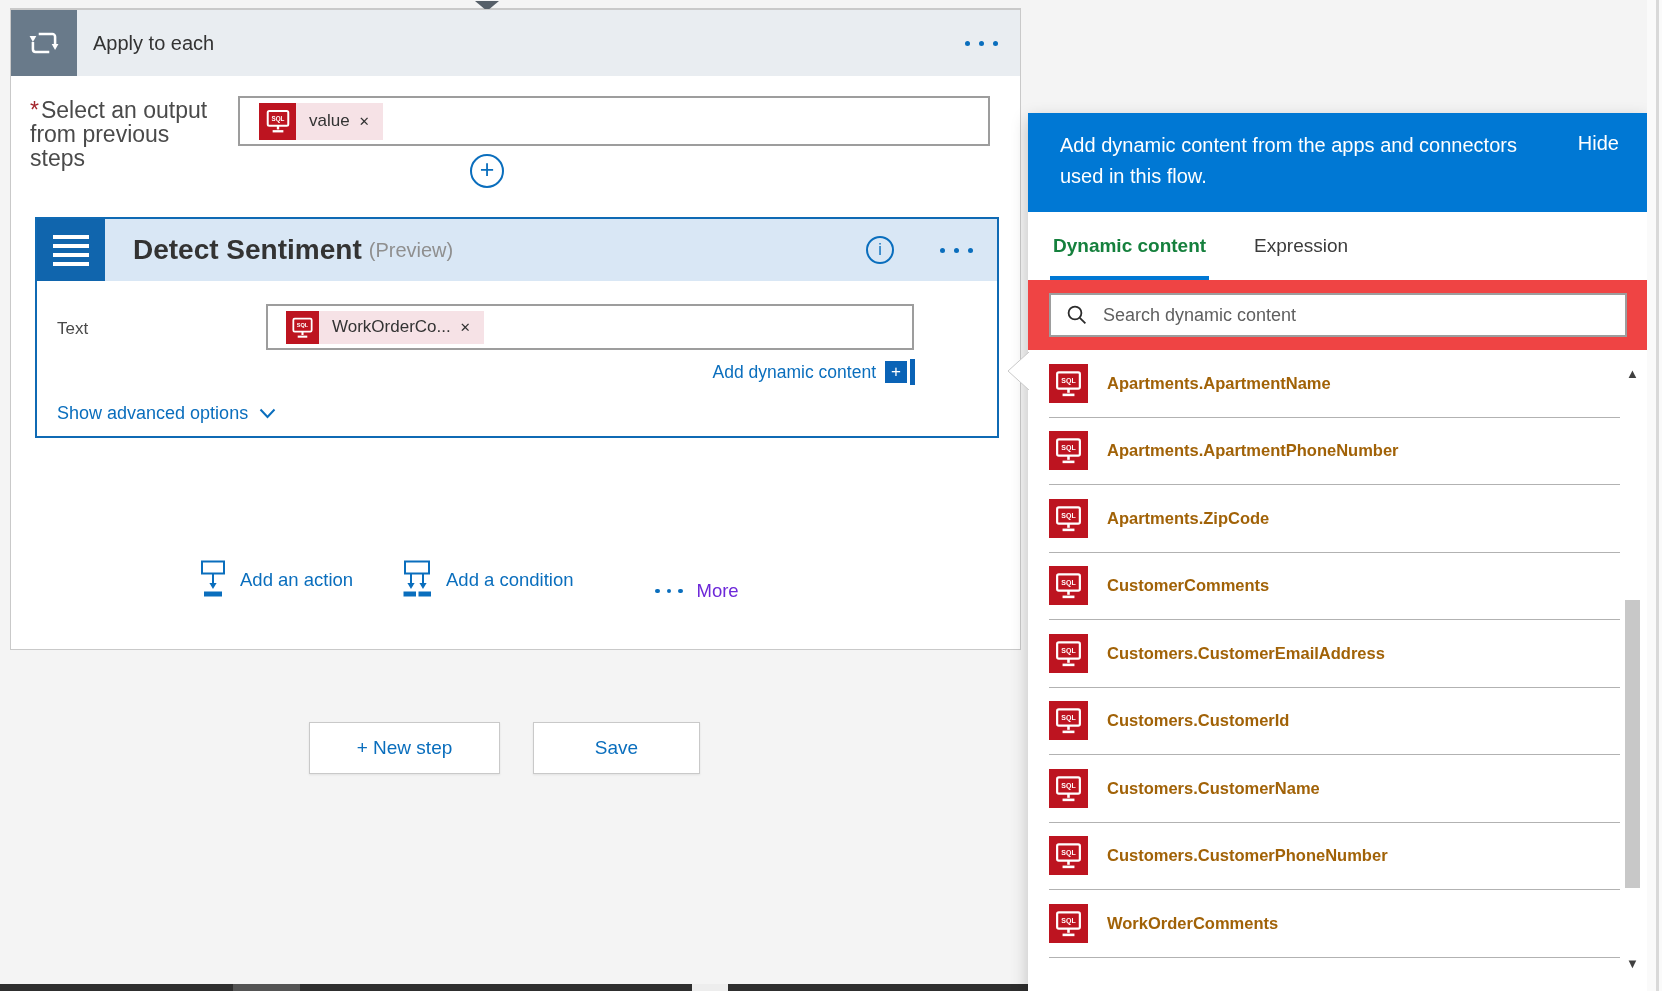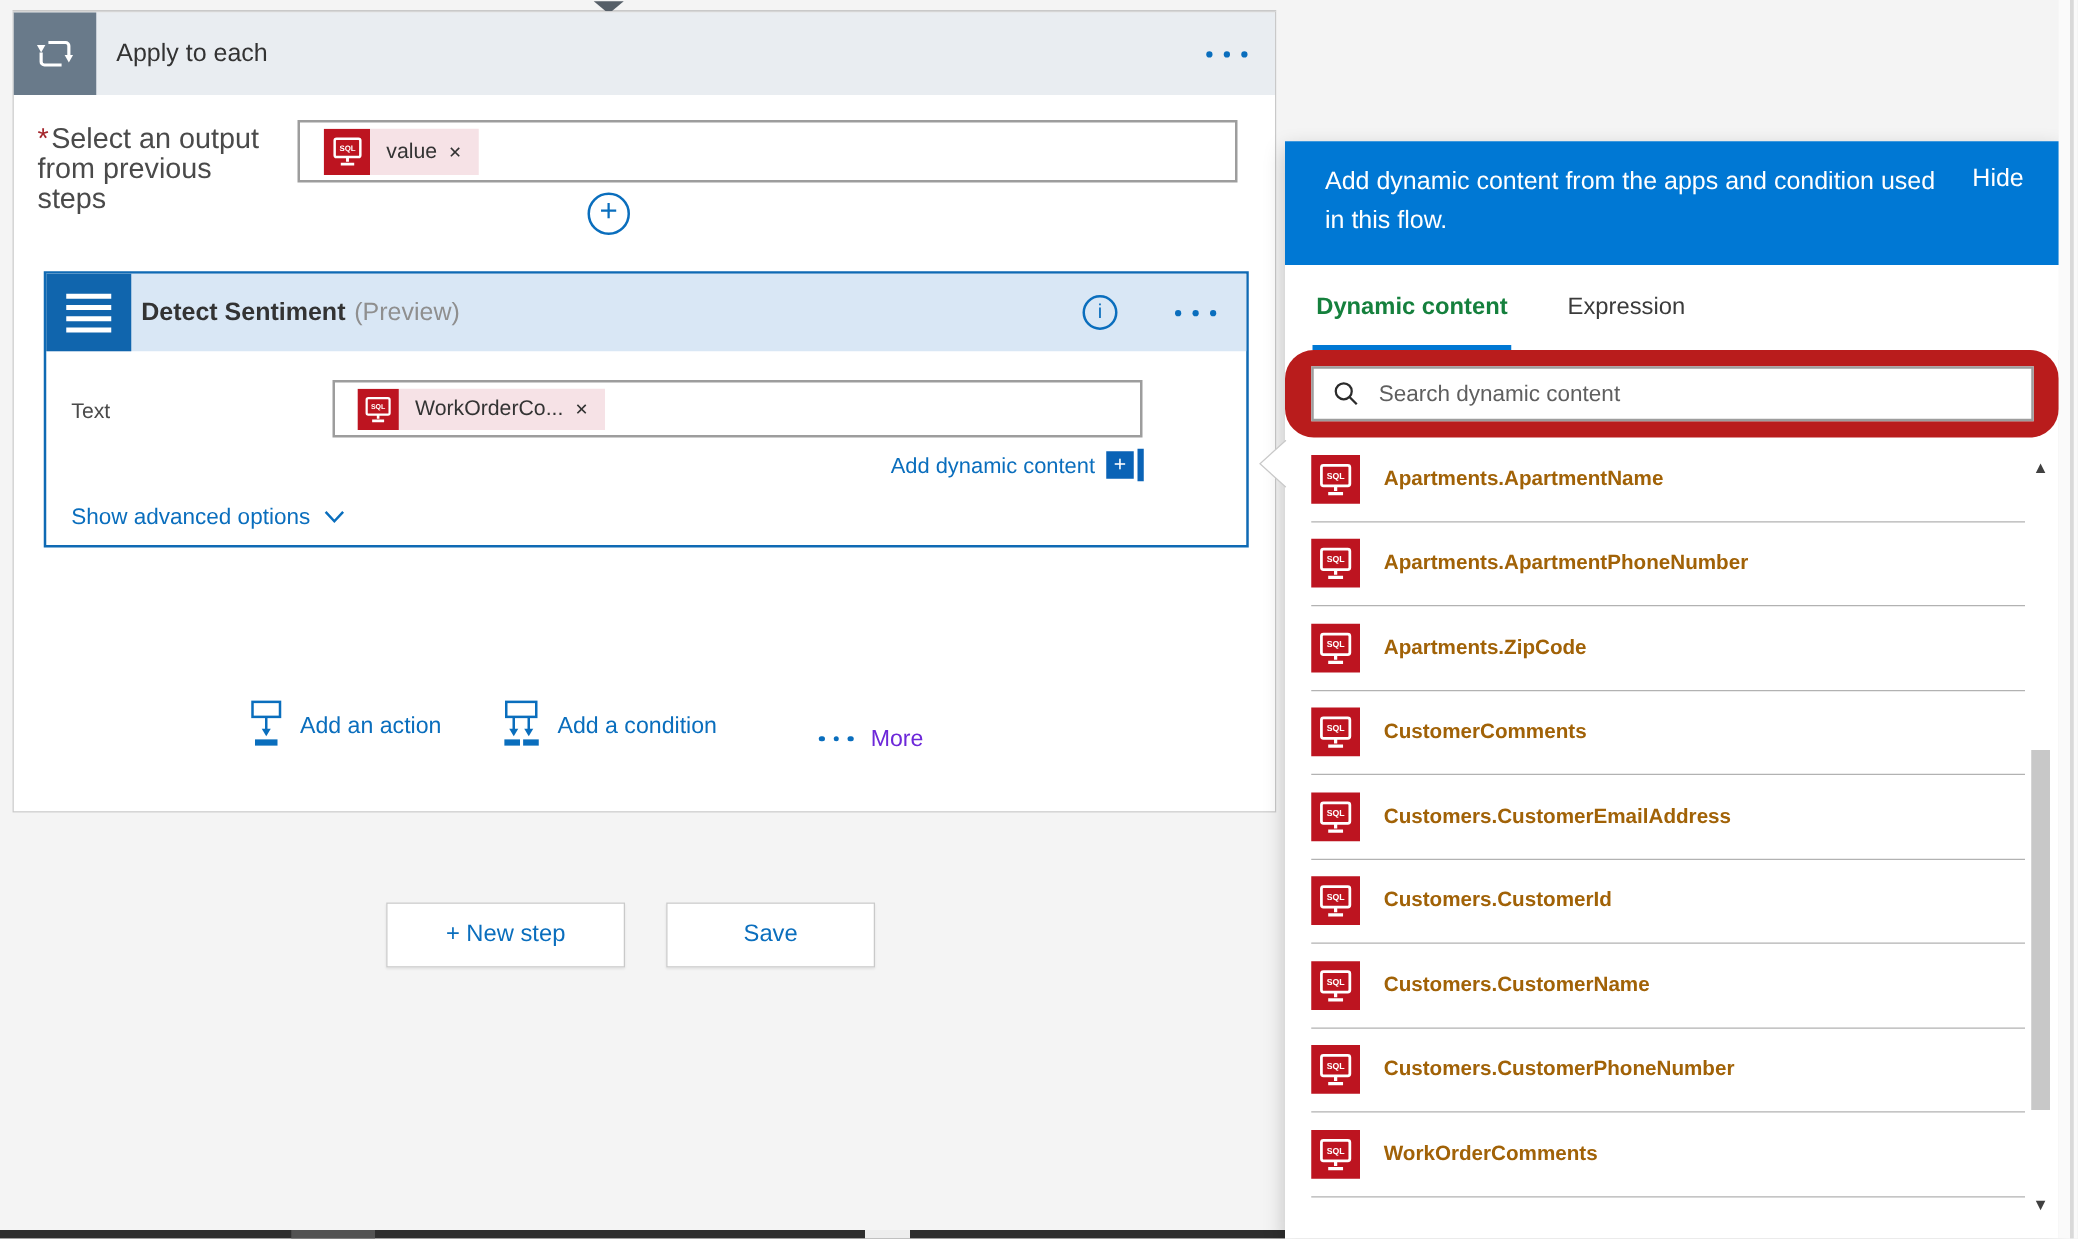--- a/index.html
+++ b/index.html
@@ -34,21 +34,21 @@
 
   .plus-circle{position:absolute;left:459px;top:144px;width:34px;height:34px;border:2px solid #0a6ebd;border-radius:50%;
      background:#fff;color:#0a6ebd;font-size:25px;font-weight:300;display:flex;align-items:center;justify-content:center;
      line-height:1;cursor:pointer;padding-bottom:3px;}
 
   
   .sent-card{position:absolute;left:24px;top:207px;width:964px;height:221px;background:#fff;border:2px solid #0f6ab4;}
   .sent-header{position:absolute;left:0;top:0;right:0;height:62px;background:#d9e7f5;display:flex;align-items:center;}
   .sent-icon{width:68px;height:62px;background:#1065ad;flex:0 0 68px;display:flex;flex-direction:column;align-items:center;justify-content:center;gap:5px;}
   .sent-icon i{display:block;width:36px;height:4px;background:#fff;}
-  .sent-title{font-size:20px;font-weight:700;color:#333;margin-left:8px;white-space:nowrap;}
+  .sent-title{font-size:28px;font-weight:700;color:#333;margin-left:28px;white-space:nowrap;}
   .sent-preview{font-size:20px;font-weight:400;color:#8f8f8f;margin-left:7px;}
   .info-circle{margin-left:auto;width:28px;height:28px;border:2px solid #0a6ebd;border-radius:50%;color:#0a6ebd;
      font-size:16px;display:flex;align-items:center;justify-content:center;cursor:pointer;}
   .sent-header .dots{margin-left:46px;margin-right:24px;}
 
   .text-label{position:absolute;left:20px;top:100px;font-size:17px;color:#4a4a4a;}
   .input2{position:absolute;left:229px;top:85px;width:648px;height:46px;padding-left:18px;}
   .input2 .token{height:33px;}
   .input2 .tok-icon{width:33px;height:33px;}
   .input2 .tok-icon svg{width:25px;height:25px;}
@@ -82,21 +82,21 @@
   
   .panel{position:absolute;left:1028px;top:113px;width:619px;height:878px;background:#fff;box-shadow:0 6px 16px rgba(0,0,0,.22);}
   .panel-header{position:absolute;left:0;top:0;right:0;height:99px;background:#0078d4;color:#fff;display:flex;padding:17px 28px 0 32px;}
   .panel-header p{width:492px;font-size:20px;line-height:31px;font-weight:400;}
   .hide-btn{margin-left:auto;background:none;border:none;color:#fff;font-size:20px;font-family:inherit;
      align-self:flex-start;margin-top:2px;cursor:pointer;padding:0;}
   .tabs{position:absolute;left:0;top:99px;right:0;height:68px;background:#fff;display:flex;align-items:stretch;padding-left:22px;}
   .tab{position:relative;display:flex;align-items:center;font-size:19px;color:#3b3b3b;padding:0 3px;margin-right:42px;cursor:pointer;}
   .tab.active{font-weight:700;color:#15803d;}
   .tab.active::after{content:"";position:absolute;left:0;right:0;bottom:0;height:4px;background:#0078d4;}
-  .search-band{position:absolute;left:0;top:167px;right:0;height:70px;background:#b91c1c;display:flex;align-items:center;padding:0 20px 0 21px;border-radius:23px;}
+  .search-band{position:absolute;left:0;top:167px;right:0;height:70px;background:#ef4444;display:flex;align-items:center;padding:0 20px 0 21px;}
   .search-box{flex:1;height:44px;background:#fff;border:2px solid #9d9d9d;display:flex;align-items:center;padding:0 10px 0 15px;}
   .search-box svg{width:22px;height:22px;margin-right:15px;flex:0 0 auto;}
   .search-box input{flex:1;border:none;outline:none;background:transparent;font-family:inherit;font-size:18px;color:#333;}
   .search-box input::placeholder{color:#5f5f5f;opacity:1;}
   .panel-notch{position:absolute;left:-21px;top:239px;width:22px;height:38px;}
 
   .dc-list{position:absolute;left:0;top:237px;width:592px;bottom:0;overflow:hidden;padding-left:21px;}
   .dc-row{height:67.5px;display:flex;align-items:center;gap:19px;border-bottom:1px solid #b2b2b2;padding-right:6px;cursor:pointer;}
   .sql-badge{width:39px;height:39px;background:#bd1420;flex:0 0 39px;display:flex;align-items:center;justify-content:center;}
   .sql-badge svg{width:31px;height:31px;}
@@ -264,21 +264,21 @@
     <div class="hseg"></div>
     <div class="hthumb"></div>
   </div>
 
   <aside class="panel">
     <svg class="panel-notch" viewBox="0 0 22 38">
       <path d="M22 0 L1 19 L22 38" fill="#ffffff" stroke="#c9c9c9" stroke-width="1"></path>
     </svg>
 
     <header class="panel-header">
-      <p>Add dynamic content from the apps and condition used in this flow.</p>
+      <p>Add dynamic content from the apps and connectors used in this flow.</p>
       <button class="hide-btn">Hide</button>
     </header>
 
     <nav class="tabs">
       <div class="tab active">Dynamic content</div>
       <div class="tab">Expression</div>
     </nav>
 
     <div class="search-band">
       <div class="search-box">

